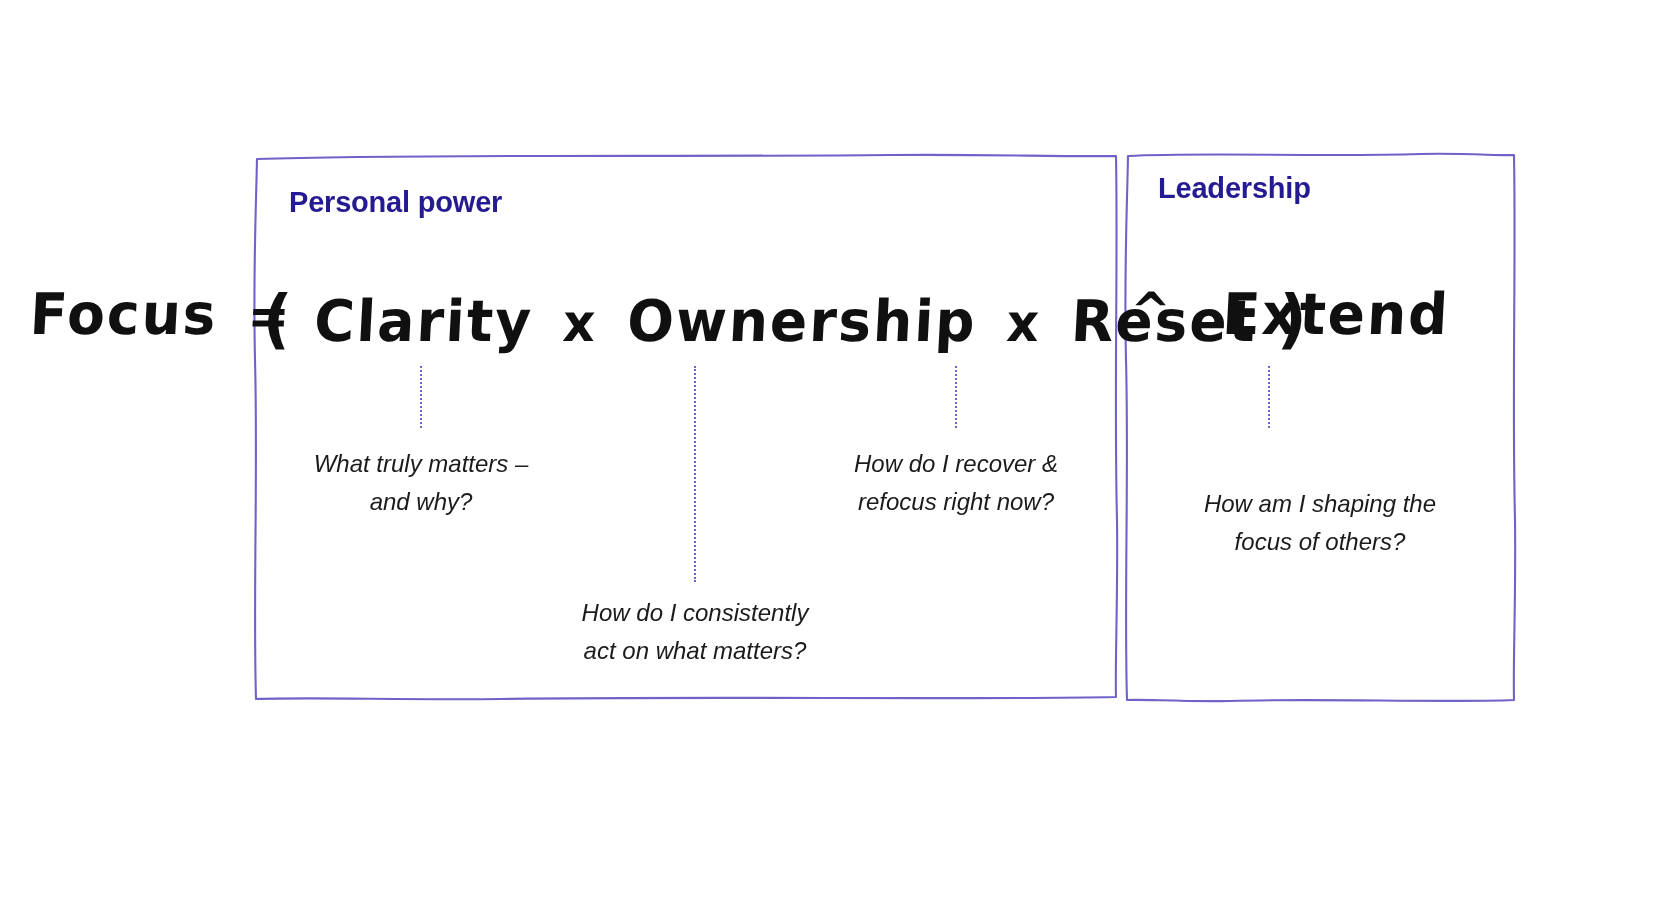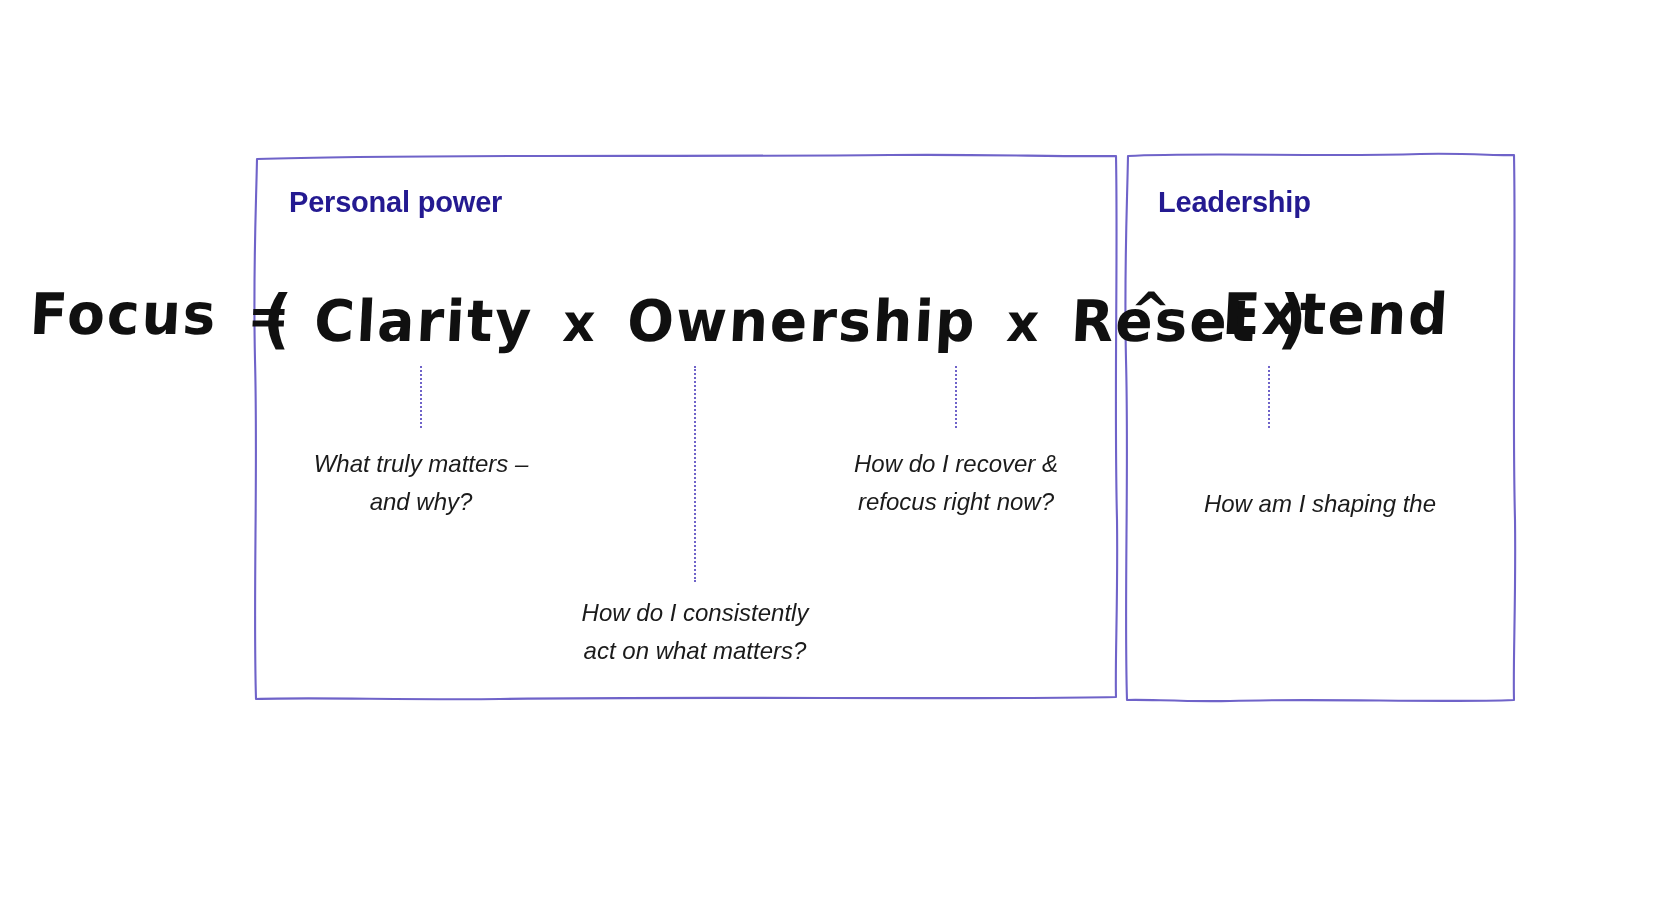--- a/index.html
+++ b/index.html
@@ -36,21 +36,21 @@
   .panel-title {
     position: absolute;
     font-family: "Liberation Sans", sans-serif;
     font-weight: bold;
     font-size: 29px;
     letter-spacing: -0.2px;
     color: #241a91;
     white-space: nowrap;
   }
   #title-personal-power { left: 289px; top: 186px; }
-  #title-leadership     { left: 1158px; top: 186px; }
+  #title-leadership     { left: 1158px; top: 172px; }
 
   
   .formula {
     position: absolute;
     top: 282px;
     white-space: nowrap;
     color: #101010;
     font-family: "DejaVu Sans", sans-serif;
     font-size: 55px;
     font-weight: 600;
@@ -148,15 +148,16 @@
     <span>act on what matters?</span>
   </div>
 
   <div class="caption" id="caption-reset">
     <span>How do I recover &amp;</span><br>
     <span>refocus right now?</span>
   </div>
 
   <div class="caption" id="caption-extend">
     <span>How am I shaping the</span><br>
+    <span>focus of others?</span>
   </div>
 
 </div>
 
 </body></html>

